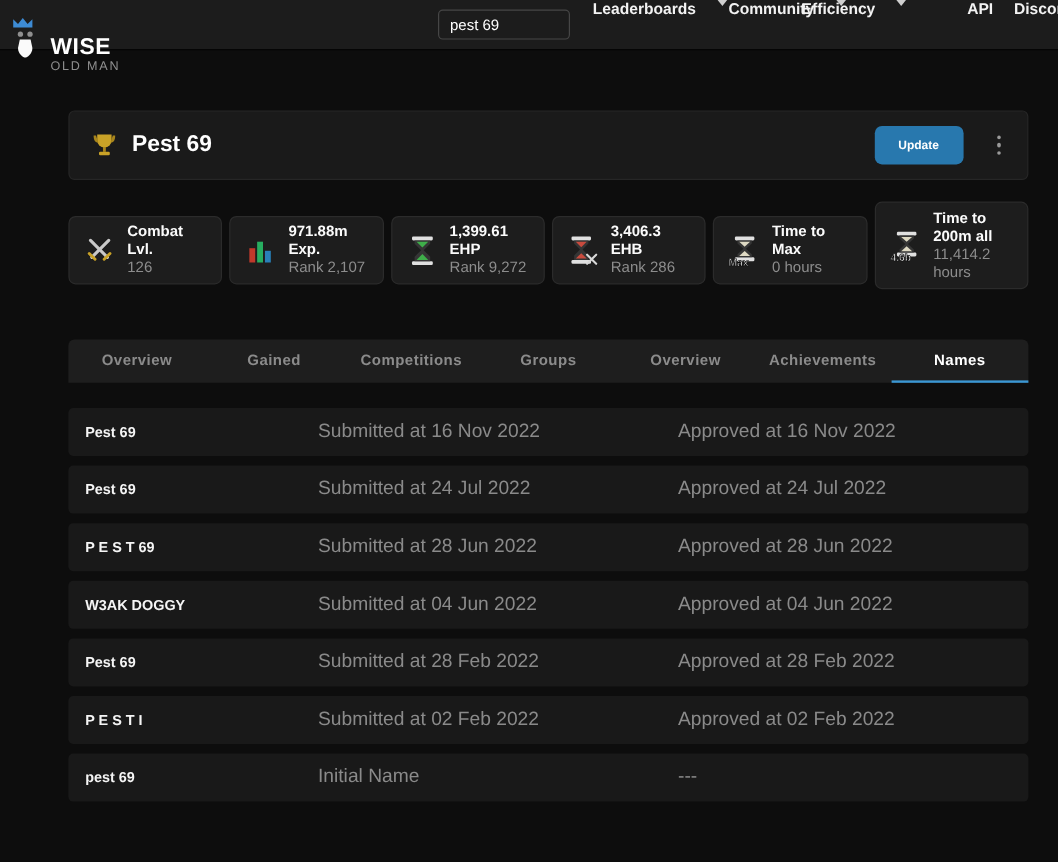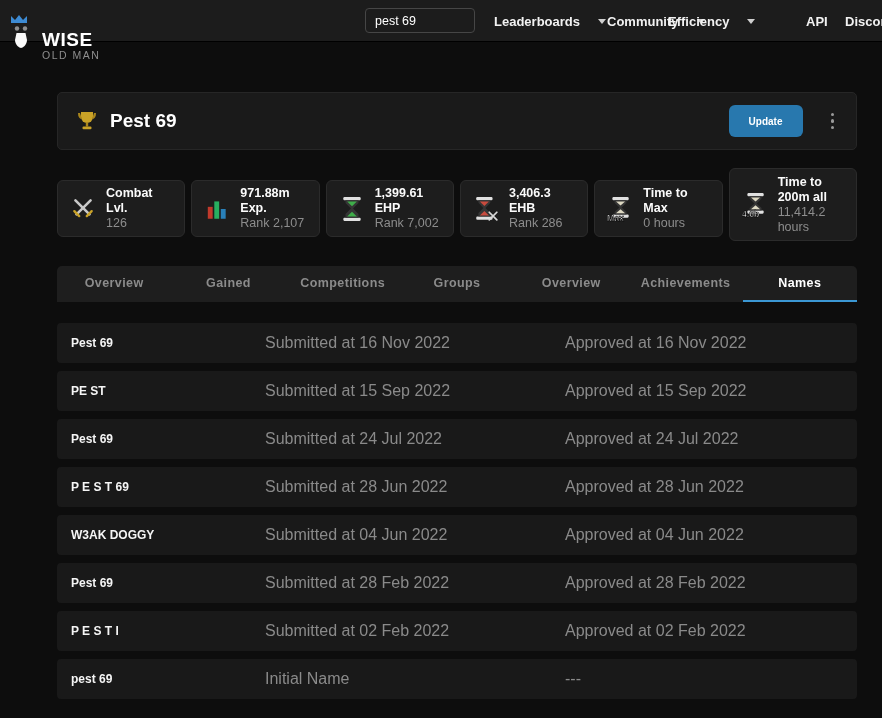--- a/index.html
+++ b/index.html
@@ -31,21 +31,21 @@
     border:1px solid #464646;
     border-radius:4px;
     color:#fff; font-size:12.5px;
     padding:0 9px;
     font-family:"Liberation Sans", sans-serif;
     outline:none;
   }
 
   .nav-link {
     position:absolute; top:0; height:42px;
-    display:flex; align-items:center; gap:18px;
+    display:flex; align-items:flex-start; gap:18px;
     font-size:13px; font-weight:bold; color:#f2f2f2;
     cursor:pointer; white-space:nowrap;
   }
   .caret {
     width:0; height:0; display:inline-block;
     border-left:4px solid transparent;
     border-right:4px solid transparent;
     border-top:5px solid #cfcfcf;
   }
 
@@ -84,21 +84,21 @@
     display:flex; align-items:center;
     padding:0 12px; gap:10px;
   }
   .stat-card.tall { height:73px; margin-top:-8px; }
   .stat-icon { width:26px; height:26px; flex-shrink:0; }
   .stat-title { font-size:12.5px; font-weight:bold; color:#fbfbfb; line-height:15px; }
   .stat-sub { font-size:12.5px; color:#8d8d8d; line-height:15px; }
 
   
   .tabs {
-    margin-top:29px; height:36px;
+    margin-top:46px; height:36px;
     background:#1e1e1e;
     border-radius:5px 5px 0 0;
     display:flex;
   }
   .tab {
     flex:1; display:flex; align-items:center; justify-content:center;
     font-size:12.5px; font-weight:bold; color:#8b8b8b;
     letter-spacing:.4px; cursor:pointer;
     border-bottom:2px solid transparent;
   }
@@ -210,21 +210,21 @@
     <div class="stat-card">
       <svg class="stat-icon" viewBox="0 0 24 24">
         <rect x="4" y="1" width="16" height="3" rx="1" fill="#e0e0e0"></rect>
         <rect x="4" y="20" width="16" height="3" rx="1" fill="#e0e0e0"></rect>
         <path d="M6 4 h12 v2.5 L13 11.5 l5 5 V20 H6 v-3.5 l5-5 L6 6.5 z" fill="#353535"></path>
         <path d="M7.5 5 h9 L12 9.5 z" fill="#3fae4a"></path>
         <path d="M7.5 19 h9 L12 14.5 z" fill="#3fae4a"></path>
       </svg>
       <div>
         <div class="stat-title">1,399.61 EHP</div>
-        <div class="stat-sub">Rank 7,002</div>
+        <div class="stat-sub">Rank 9,272</div>
       </div>
     </div>
 
     <div class="stat-card">
       <svg class="stat-icon" viewBox="0 0 24 24">
         <rect x="3" y="1" width="15" height="3" rx="1" fill="#e0e0e0"></rect>
         <rect x="3" y="19" width="15" height="3" rx="1" fill="#e0e0e0"></rect>
         <path d="M5 4 h11 v2.3 L11.5 11 l4.5 4.7 V19 H5 v-3.3 L9.5 11 5 6.3 z" fill="#353535"></path>
         <path d="M6.3 5 h8.4 L10.5 9.2 z" fill="#c94b3e"></path>
         <path d="M6.3 18 h8.4 L10.5 13.8 z" fill="#c94b3e"></path>
@@ -282,25 +282,20 @@
   </div>
 
   <div class="rows">
 
     <div class="nrow">
       <div class="nname">Pest 69</div>
       <div class="nsub">Submitted at 16 Nov 2022</div>
       <div class="napp">Approved at 16 Nov 2022</div>
     </div>
 
-    <div class="nrow">
-      <div class="nname">PE ST</div>
-      <div class="nsub">Submitted at 15 Sep 2022</div>
-      <div class="napp">Approved at 15 Sep 2022</div>
-    </div>
 
     <div class="nrow">
       <div class="nname">Pest 69</div>
       <div class="nsub">Submitted at 24 Jul 2022</div>
       <div class="napp">Approved at 24 Jul 2022</div>
     </div>
 
     <div class="nrow">
       <div class="nname">P E S T 69</div>
       <div class="nsub">Submitted at 28 Jun 2022</div>

